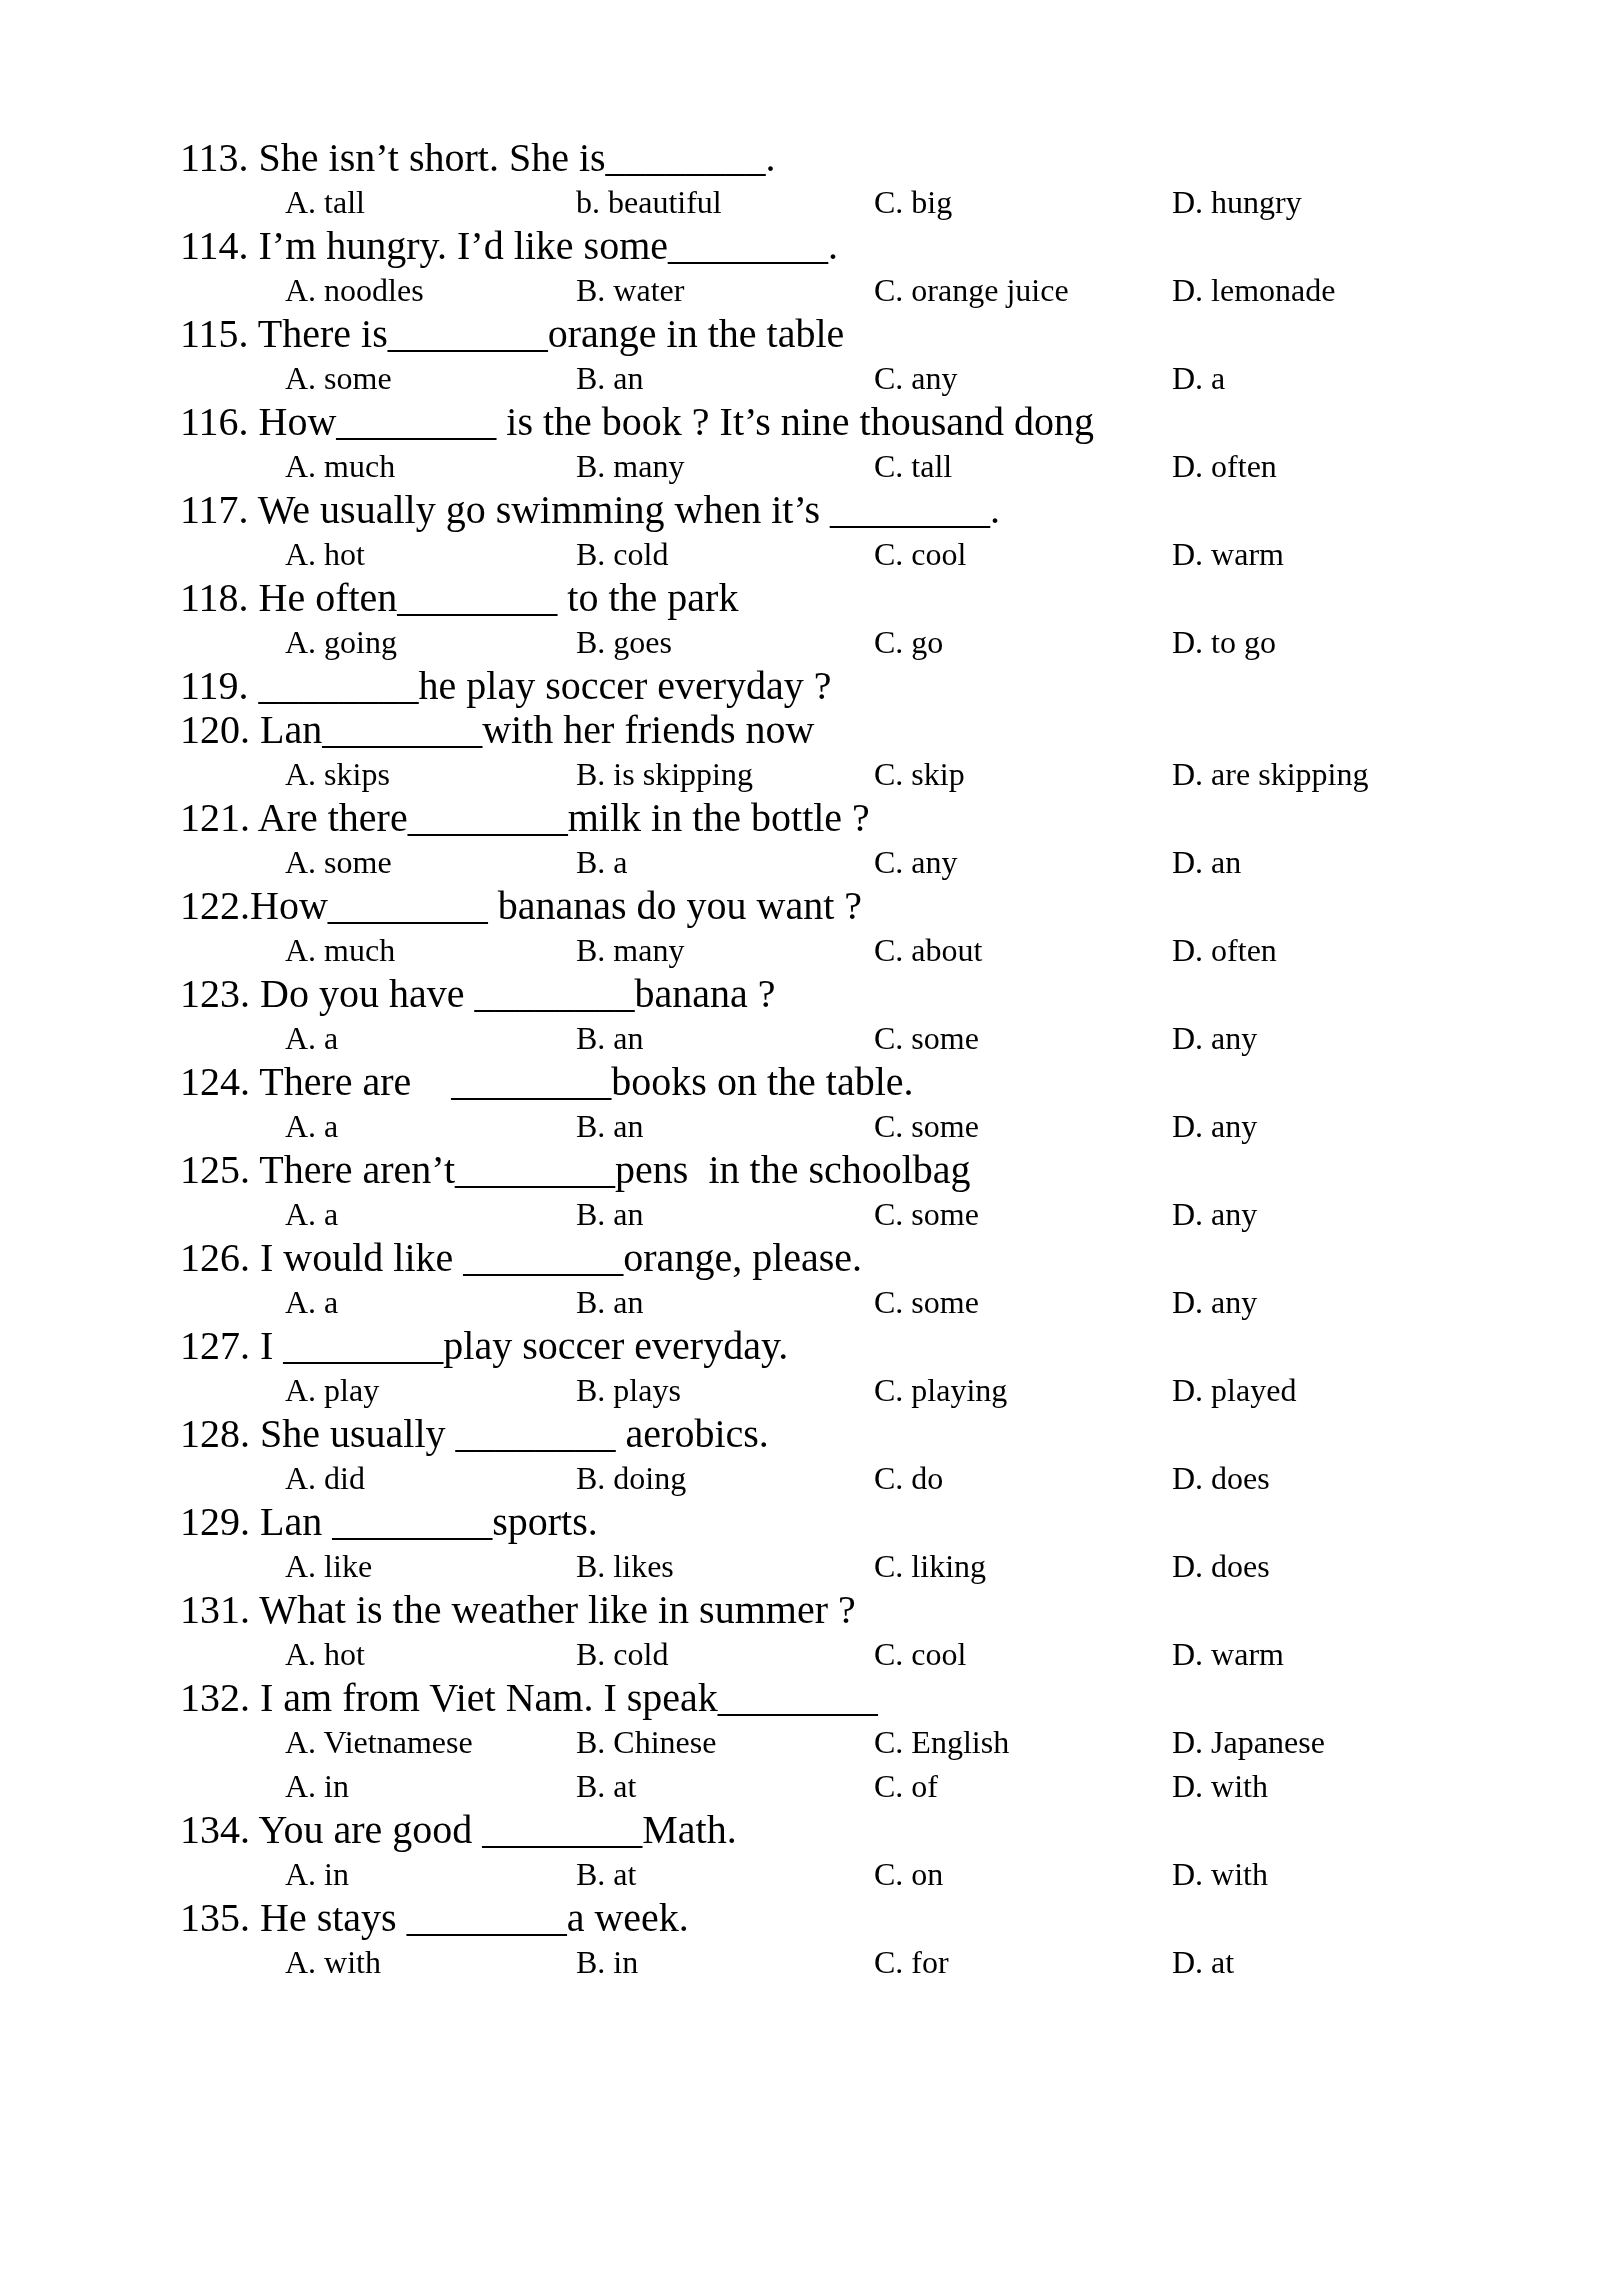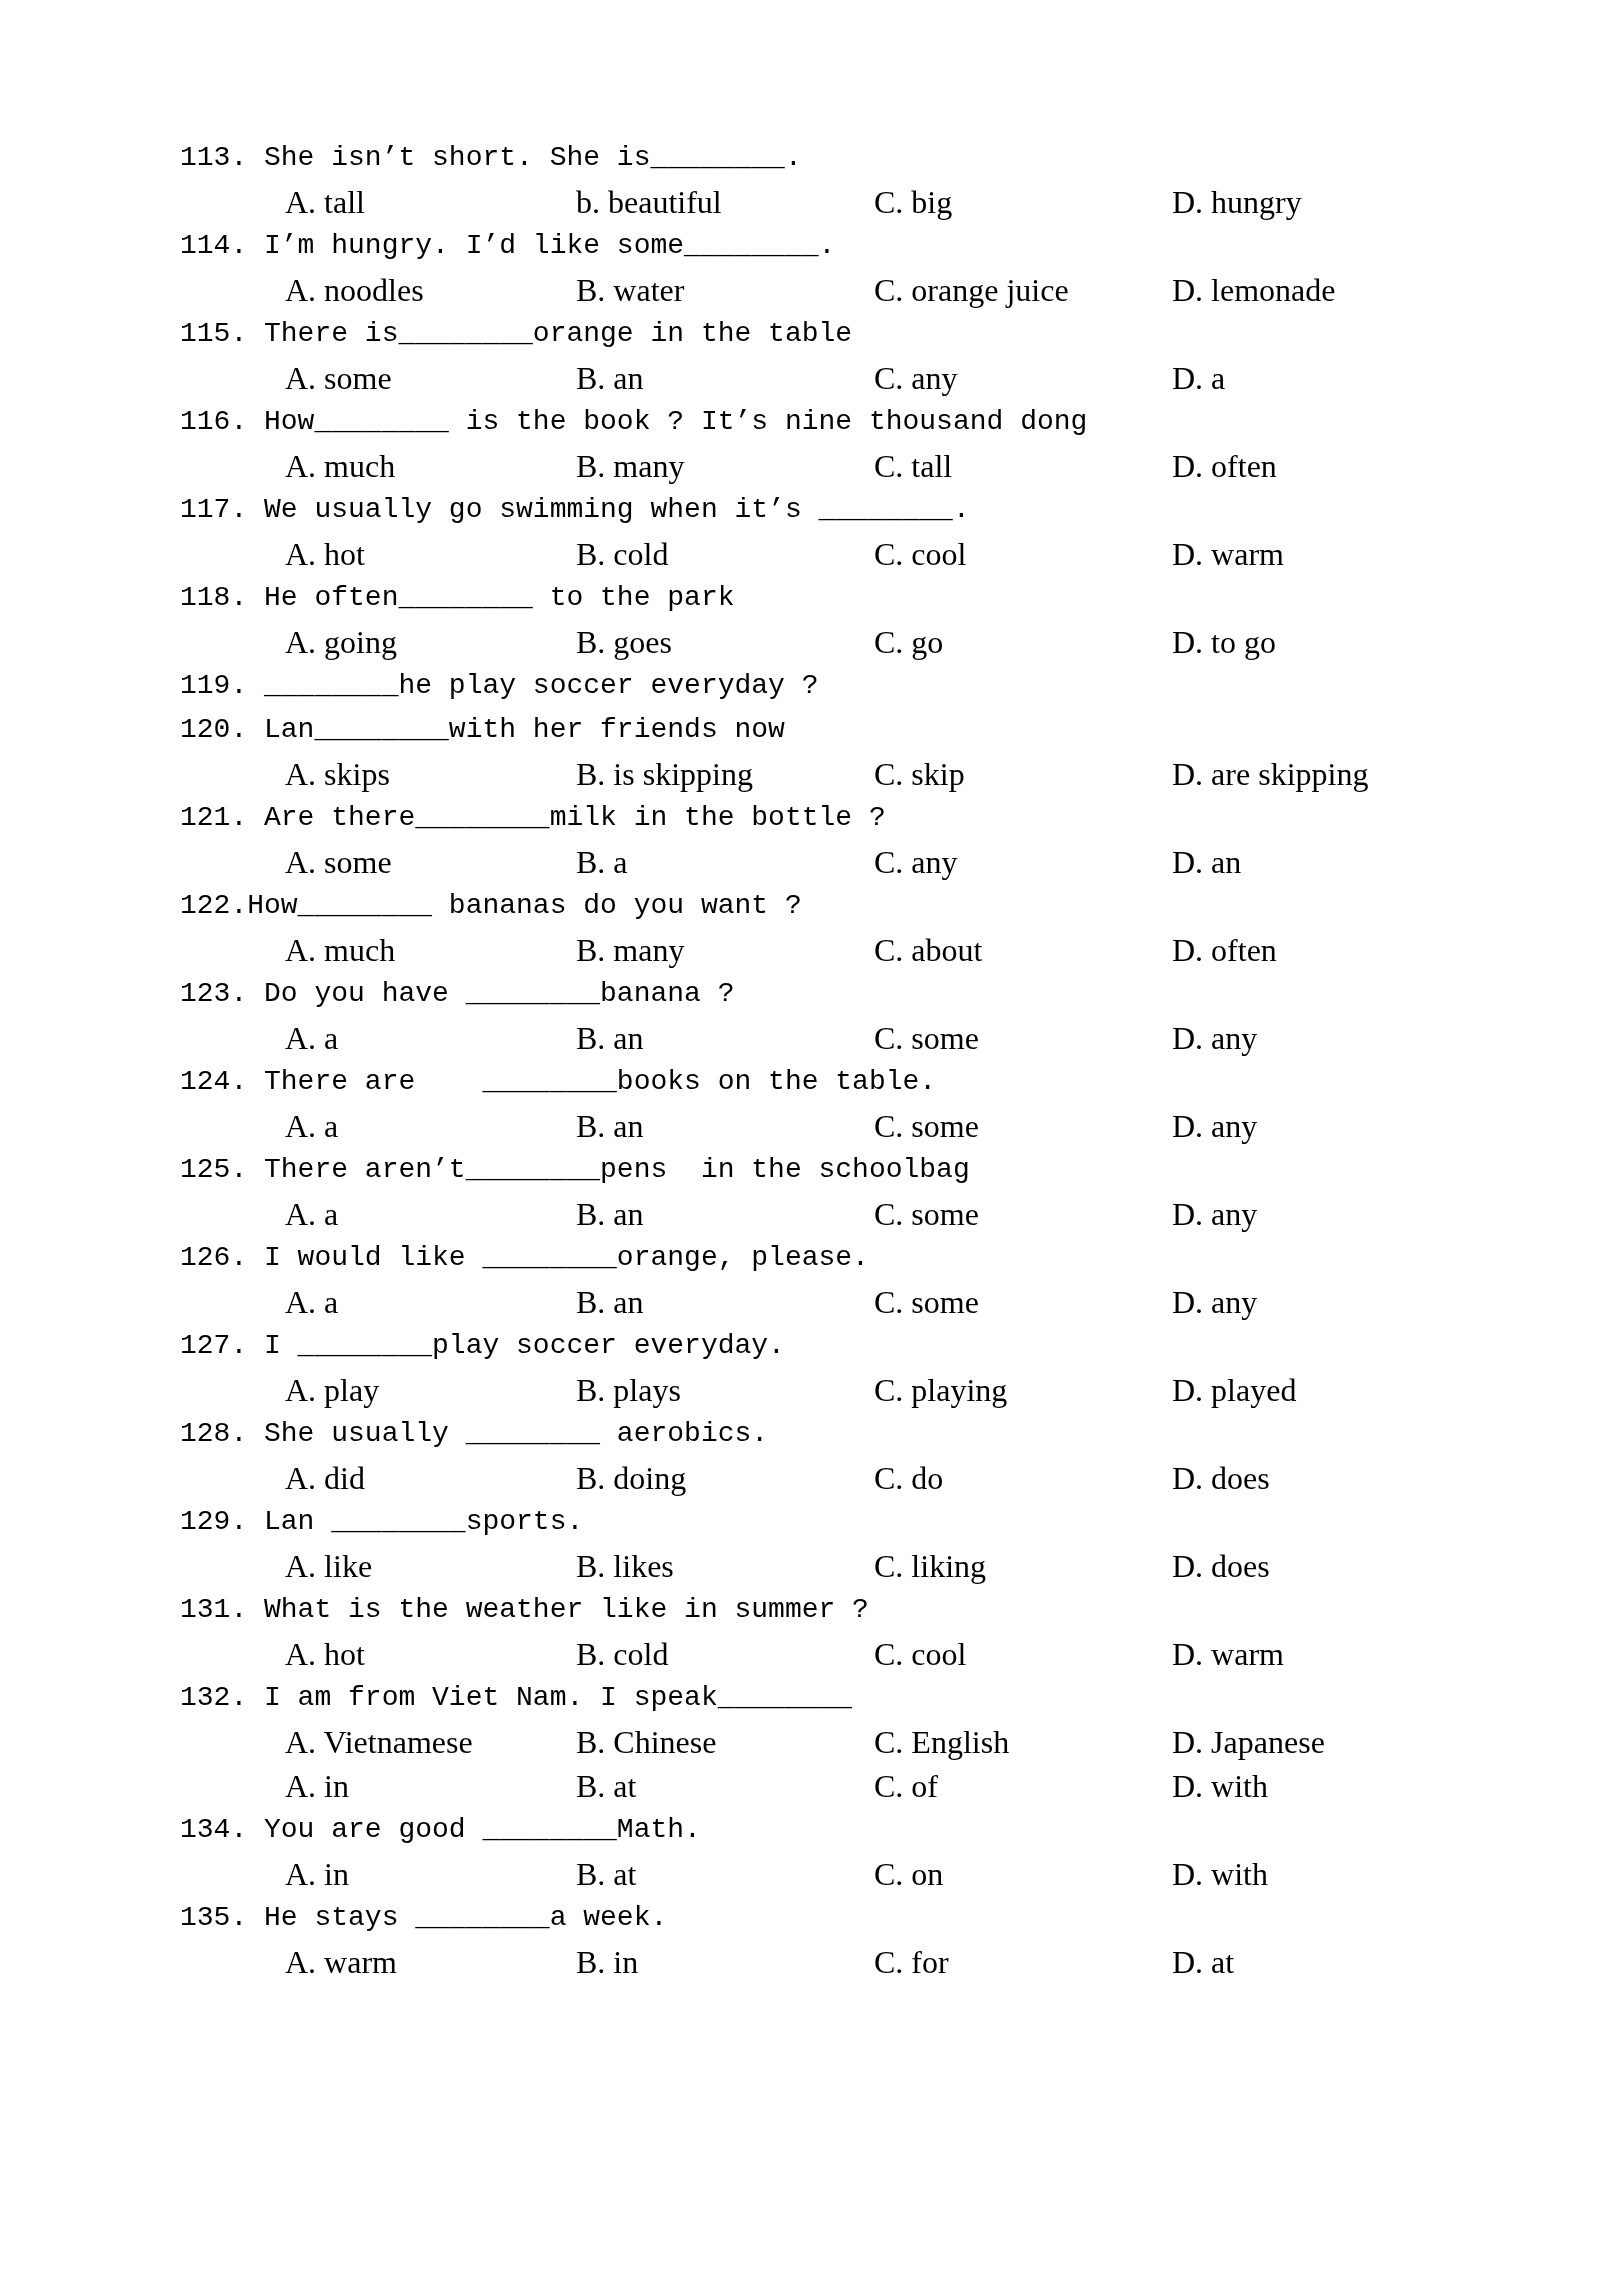--- a/index.html
+++ b/index.html
@@ -24,24 +24,23 @@
     background: #ffffff;
   }
   .question-list {
     position: absolute;
     top: 136px;
     left: 180px;
     right: 118px;
   }
   .question { }
   .q-line {
-    font-size: 28px;
+    font-size: 40px;
     line-height: 44px;
     white-space: pre-wrap;
-    font-family: Liberation Mono, monospace;
   }
   .options {
     display: grid;
     grid-template-columns: 291px 298px 298px auto;
     padding-left: 105px;
     font-size: 32px;
     line-height: 44px;
   }
   .opt {
     white-space: pre;
@@ -252,21 +251,21 @@
       <span class="opt">A. in</span>
       <span class="opt">B. at</span>
       <span class="opt">C. on</span>
       <span class="opt">D. with</span>
     </div>
   </div>
 
   <div class="question">
     <div class="q-line">135. He stays ________a week.</div>
     <div class="options">
-      <span class="opt">A. warm</span>
+      <span class="opt">A. with</span>
       <span class="opt">B. in</span>
       <span class="opt">C. for</span>
       <span class="opt">D. at</span>
     </div>
   </div>
 </div>
 </div>
 
 
 </body></html>

